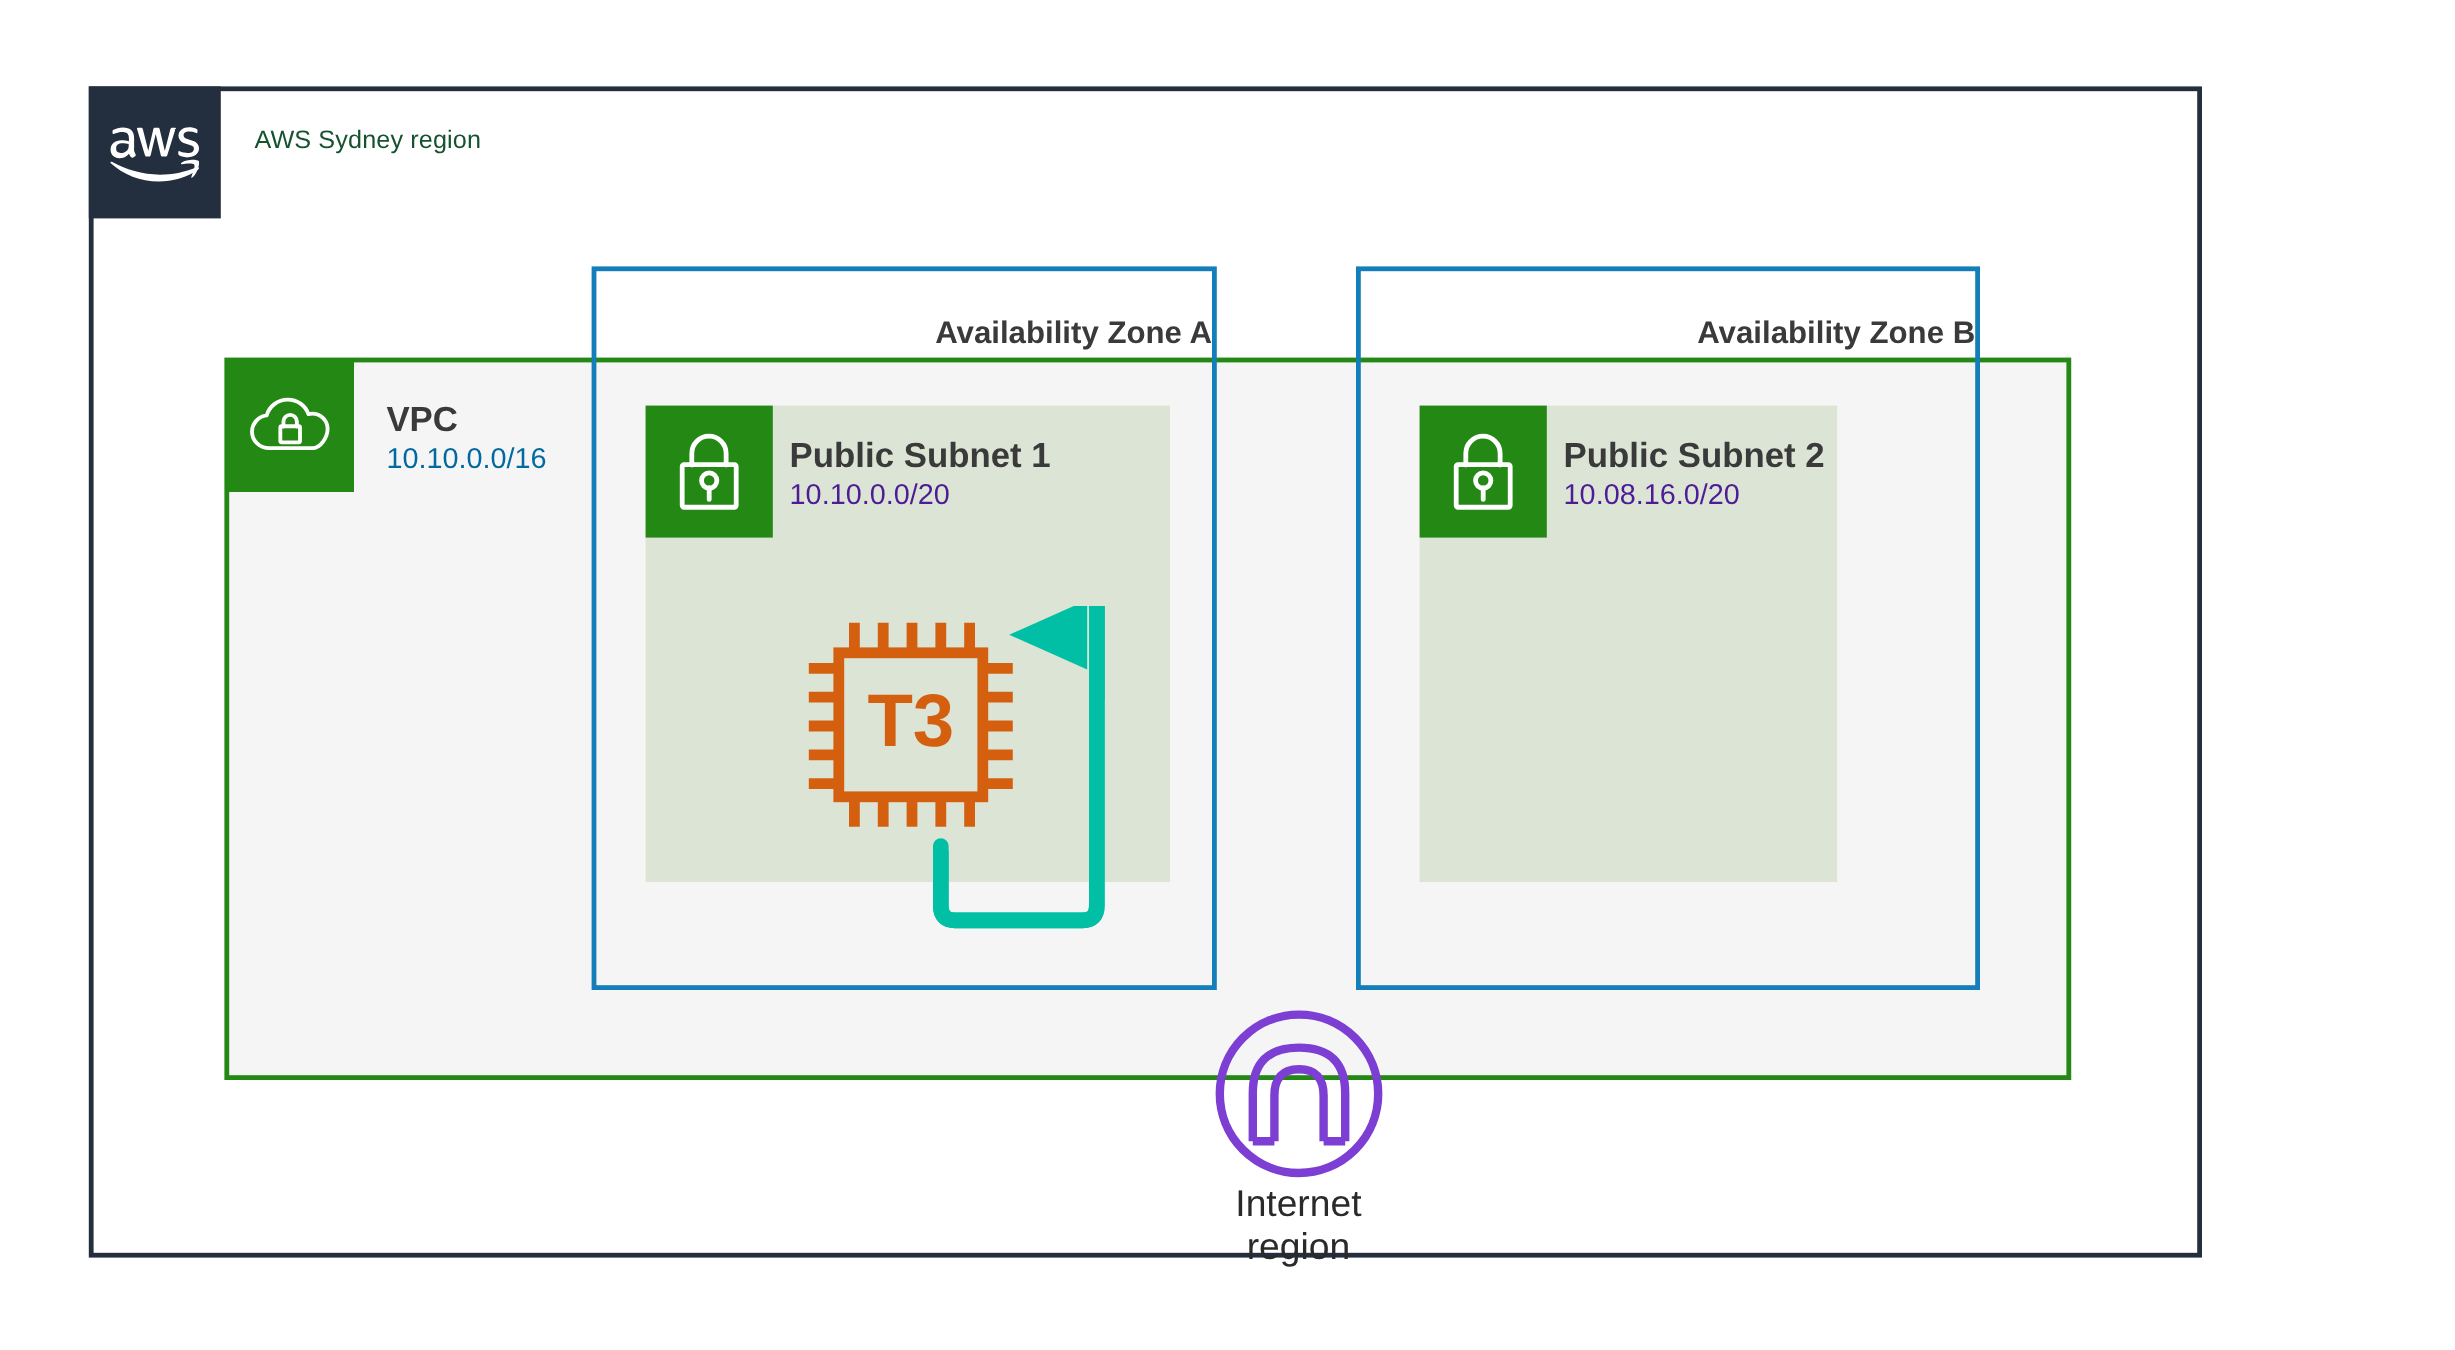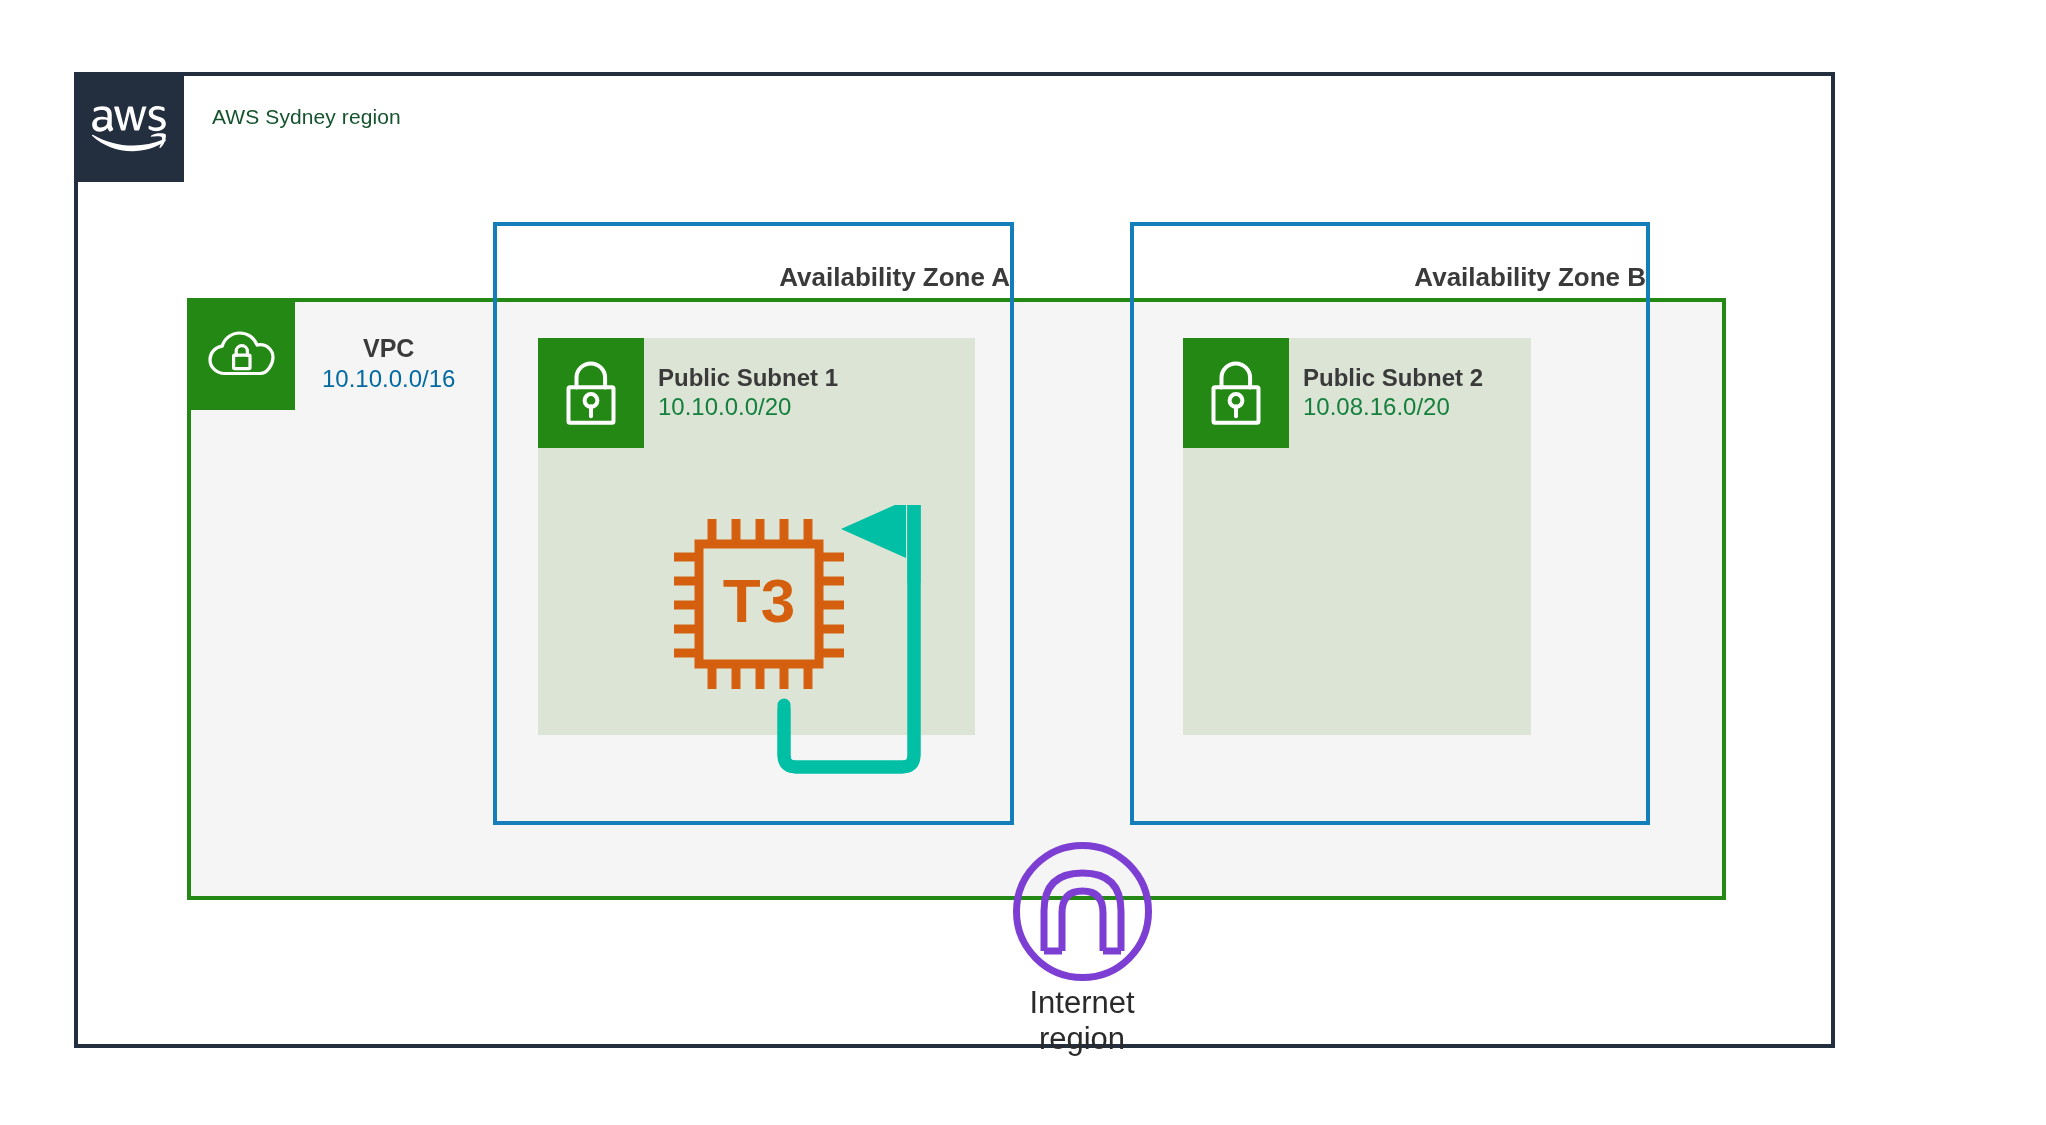--- a/index.html
+++ b/index.html
@@ -77,25 +77,24 @@
     justify-content: center;
   }
   .vpc-label {
     position: absolute;
     left: 322px;
     top: 333px;
     line-height: 1.22;
     white-space: nowrap;
   }
   .vpc-label .title {
-    font-size: 25px;
+    font-size: 29px;
     font-weight: bold;
     color: #3A3A3A;
     display: block;
-    text-align: center;
   }
   .vpc-label .cidr {
     font-size: 24px;
     font-weight: normal;
     color: #0369a1;
     display: block;
   }
 
   
   .az-box {
@@ -141,29 +140,29 @@
     justify-content: center;
   }
   .subnet-label {
     position: absolute;
     left: 120px;
     top: 25px;
     line-height: 1.22;
     white-space: nowrap;
   }
   .subnet-label .title {
-    font-size: 24px;
+    font-size: 29px;
     font-weight: bold;
     color: #3A3A3A;
     display: block;
   }
   .subnet-label .cidr {
     font-size: 24px;
     font-weight: normal;
-    color: #15803d;
+    color: #4c1d95;
     display: block;
   }
 
   
   .loop-layer {
     position: absolute;
     left: 660px;
     top: 505px;
     width: 320px;
     height: 290px;

